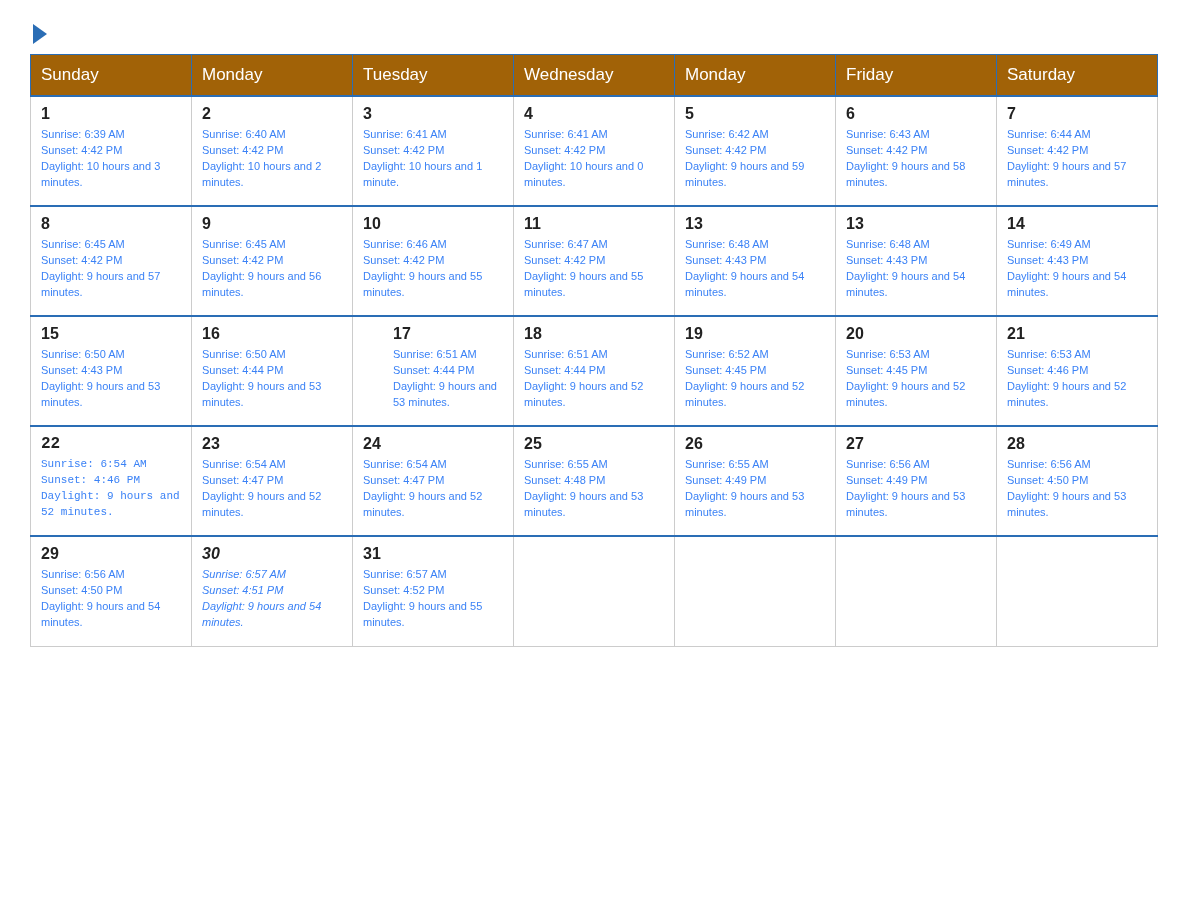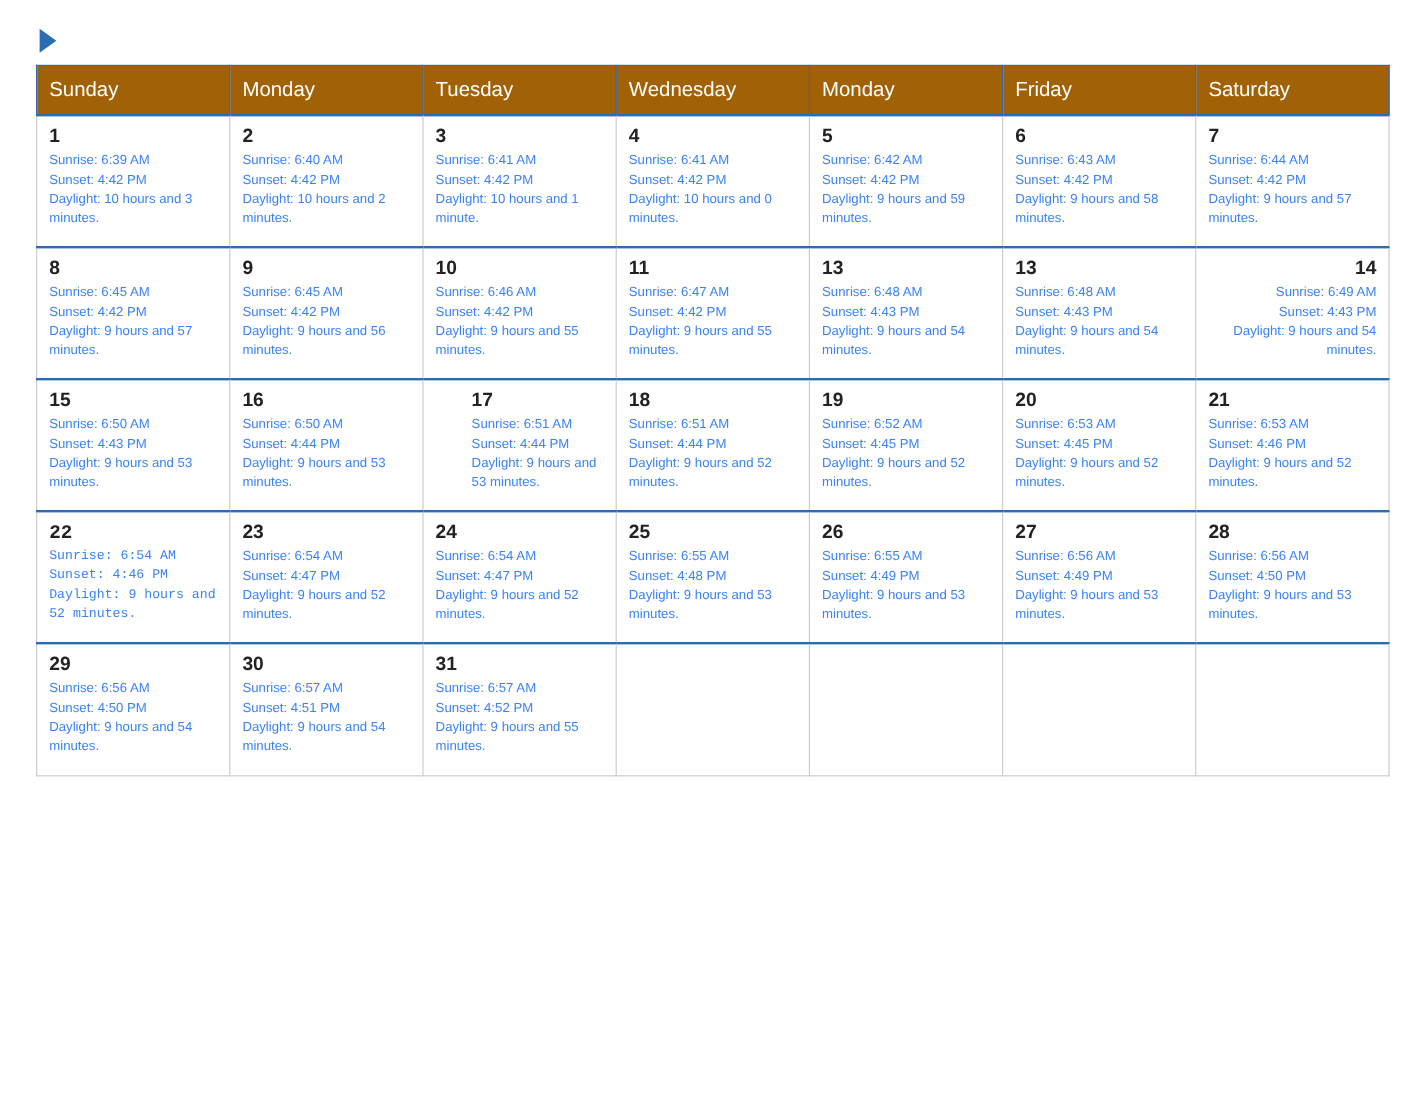--- a/index.html
+++ b/index.html
@@ -236,21 +236,21 @@
         </div>
       </td>
         <td style="border-top: 2px solid rgb(42, 109, 181);">
         <span class="day-num">13</span>
         <div class="day-info">
           <span>Sunrise: 6:48 AM</span><br>
           <span>Sunset: 4:43 PM</span><br>
           <span>Daylight: 9 hours and 54 minutes.</span>
         </div>
       </td>
-        <td style="border-top: 2px solid rgb(42, 109, 181); text-align: right;">
+        <td style="border-top: 2px solid rgb(42, 109, 181);">
         <span class="day-num">14</span>
         <div class="day-info">
           <span>Sunrise: 6:49 AM</span><br>
           <span>Sunset: 4:43 PM</span><br>
           <span>Daylight: 9 hours and 54 minutes.</span>
         </div>
       </td>
       </tr>
       <tr>
         <td style="border-top: 2px solid rgb(42, 109, 181);">
@@ -370,21 +370,21 @@
       </tr>
       <tr>
         <td style="border-top: 2px solid rgb(42, 109, 181);">
         <span class="day-num">29</span>
         <div class="day-info">
           <span>Sunrise: 6:56 AM</span><br>
           <span>Sunset: 4:50 PM</span><br>
           <span>Daylight: 9 hours and 54 minutes.</span>
         </div>
       </td>
-        <td style="border-top: 2px solid rgb(42, 109, 181);">
+        <td style="border-top: 2px solid rgb(42, 109, 181); font-style: italic;">
         <span class="day-num">30</span>
         <div class="day-info">
           <span>Sunrise: 6:57 AM</span><br>
           <span>Sunset: 4:51 PM</span><br>
           <span>Daylight: 9 hours and 54 minutes.</span>
         </div>
       </td>
         <td style="border-top: 2px solid rgb(42, 109, 181);">
         <span class="day-num">31</span>
         <div class="day-info">

